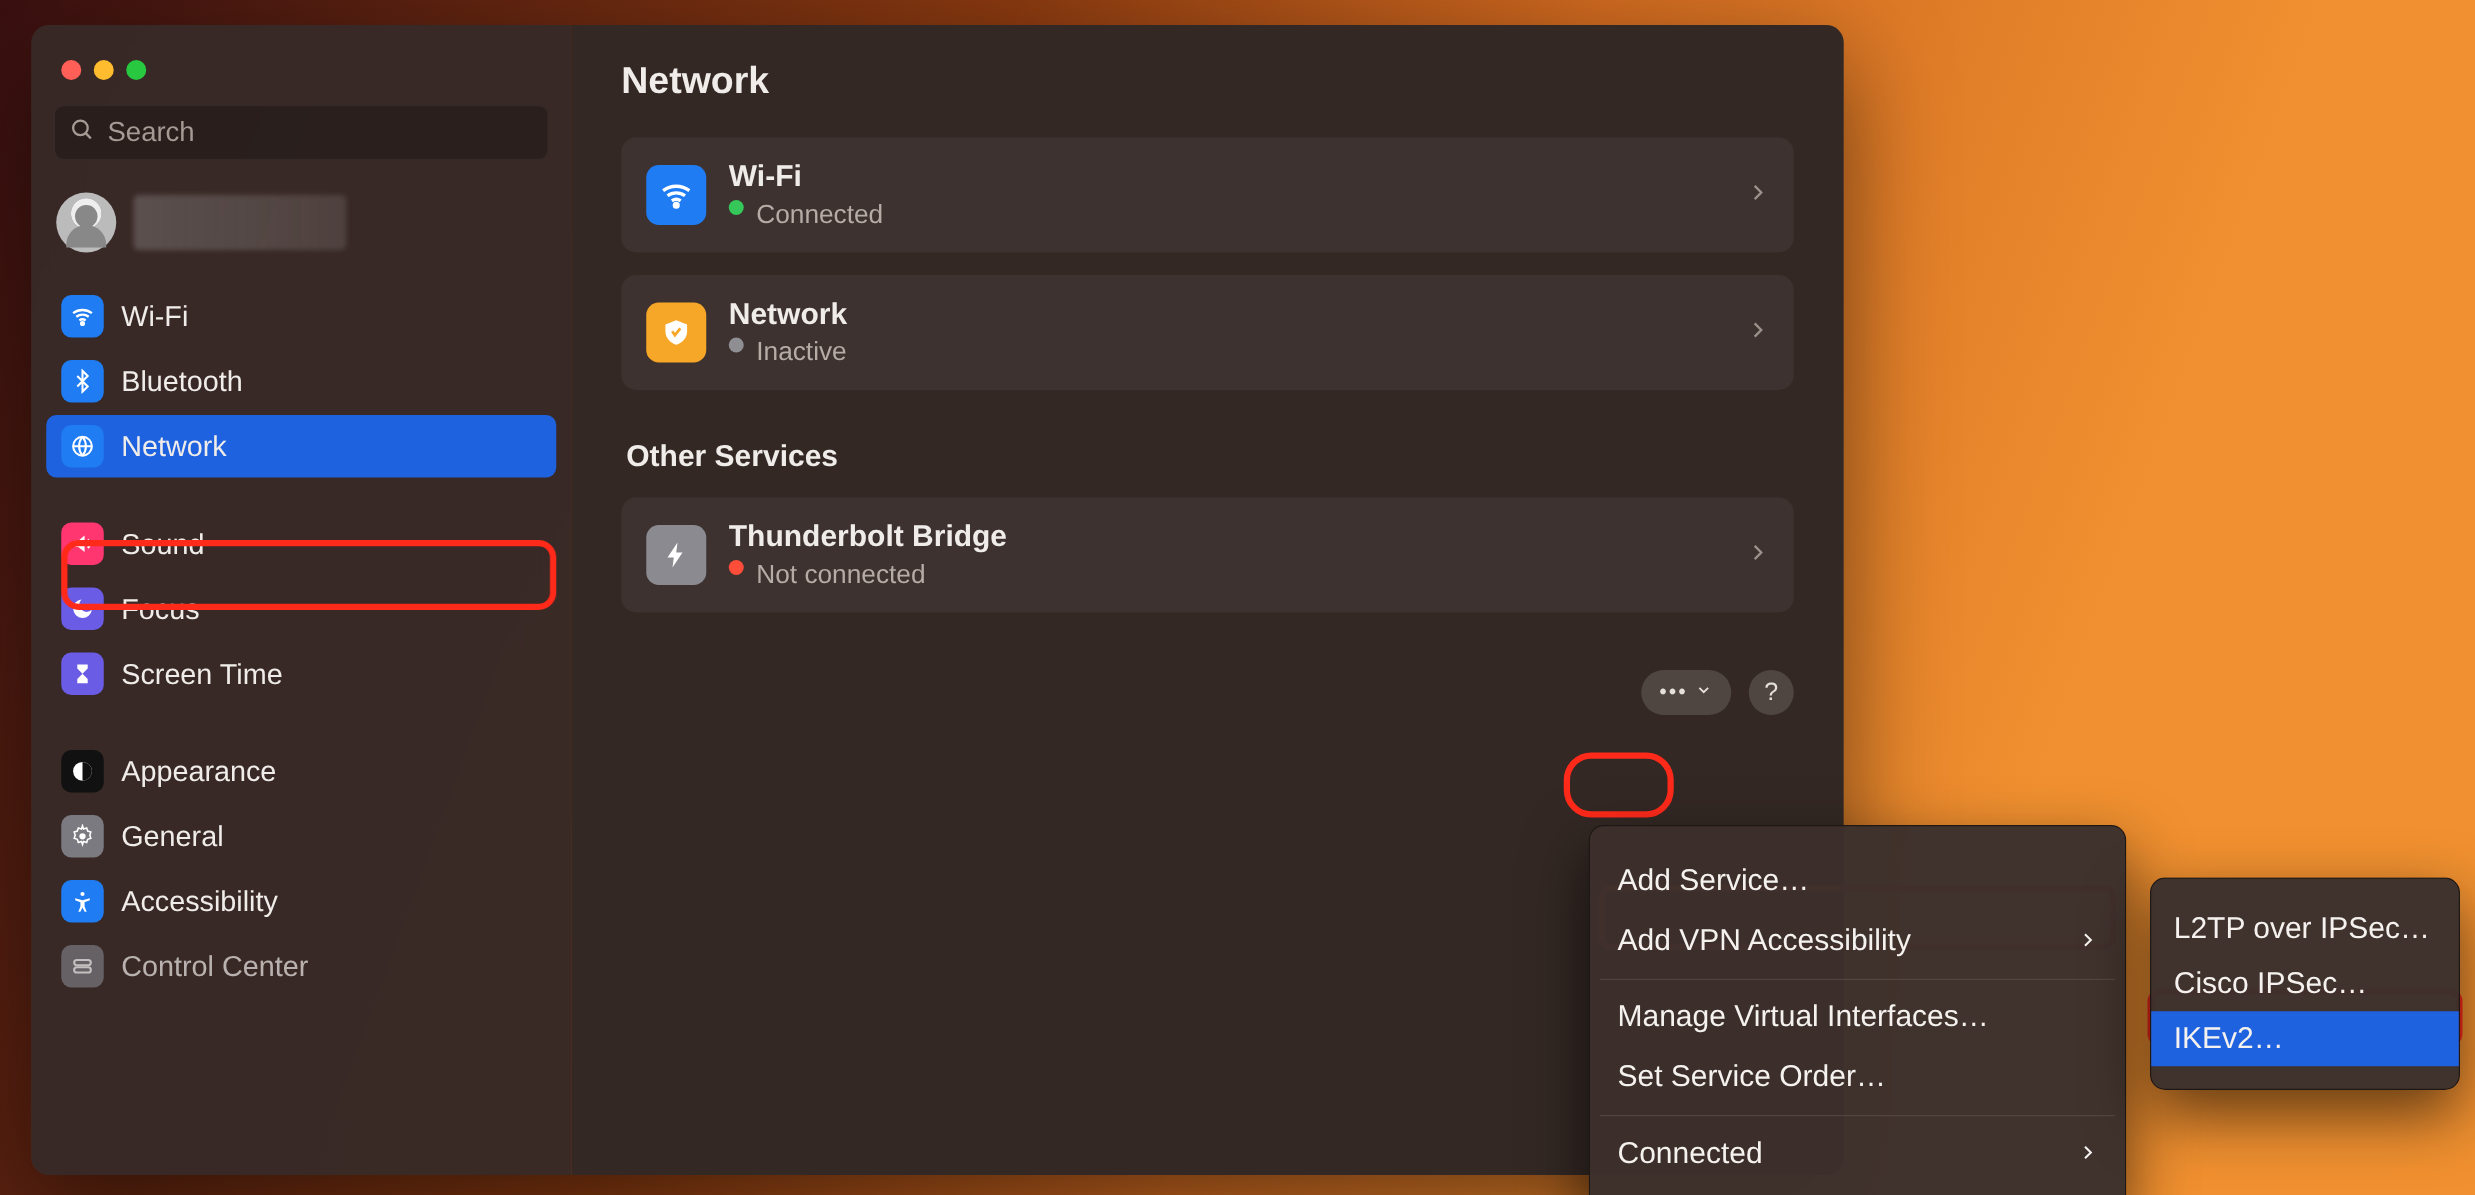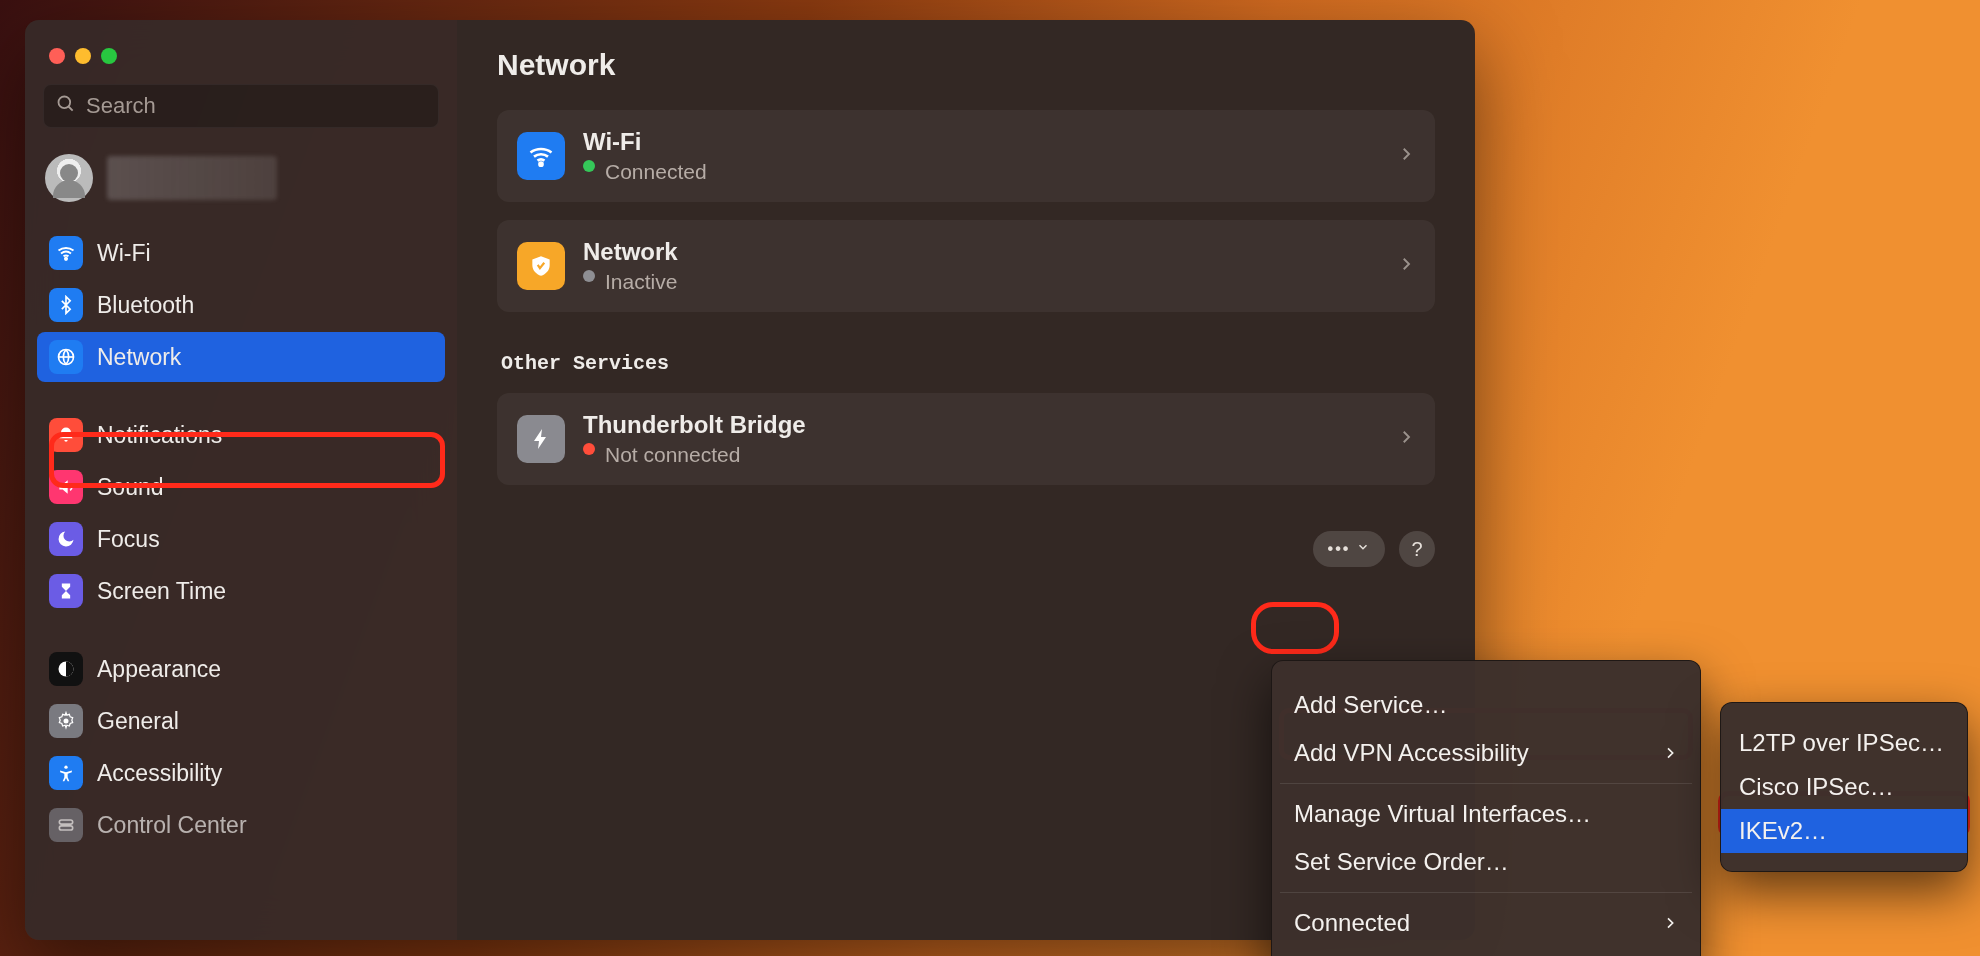--- a/index.html
+++ b/index.html
@@ -123,21 +123,21 @@
   .card .svc-icon {
     width:48px; height:48px; border-radius:10px;
     display:flex; align-items:center; justify-content:center;
     flex-shrink:0;
   }
   .svc-text { flex:1; }
   .svc-title { font-size:24px; font-weight:600; }
   .svc-status { display:flex; align-items:flex-start; gap:10px; color:#b6aca6; font-size:21px; margin-top:4px;}
   .status-dot { width:12px; height:12px; border-radius:50%; }
   .chevron { color:#9b928c; }
-  .section-title { font-size:20px; font-weight:700; margin:40px 0 18px 4px; color:#efece9;font-family:Liberation Mono, monospace;}
+  .section-title { font-size:24px; font-weight:700; margin:40px 0 18px 4px; color:#efece9;}
   .action-row {
     display:flex; gap:14px; justify-content:flex-end;
     margin-top: 46px;
     position:relative;
   }
   .pill-btn {
     background: rgba(255,255,255,0.14);
     border-radius: 20px;
     height:36px;
     display:flex; align-items:center; justify-content:center;
@@ -232,29 +232,20 @@
               <path d="M12 3a14 14 0 0 1 0 18"></path>
               <path d="M12 3a14 14 0 0 0 0 18"></path>
             </svg>
         </span>
         <span>Network</span>
       </div>
 
       <div class="nav-group-gap"></div>
 
       <div class="nav-item">
-        <span class="nav-icon" style="background:#ff4d3a">
-          <svg viewBox="0 0 24 24" fill="#fff">
-              <path d="M12 3a6 6 0 0 0-6 6v4l-2 3h16l-2-3V9a6 6 0 0 0-6-6z"></path>
-              <path d="M10 18a2 2 0 0 0 4 0"></path>
-            </svg>
-        </span>
-        <span>Notifications</span>
-      </div>
-      <div class="nav-item">
         <span class="nav-icon" style="background:#ff3670">
           <svg viewBox="0 0 24 24" fill="#fff">
               <path d="M4 9v6h4l6 5V4L8 9H4z"></path>
               <path d="M17 8a5 5 0 0 1 0 8" fill="none" stroke="#fff" stroke-width="2"></path>
             </svg>
         </span>
         <span>Sound</span>
       </div>
       <div class="nav-item">
         <span class="nav-icon" style="background:#6b5ce5">

